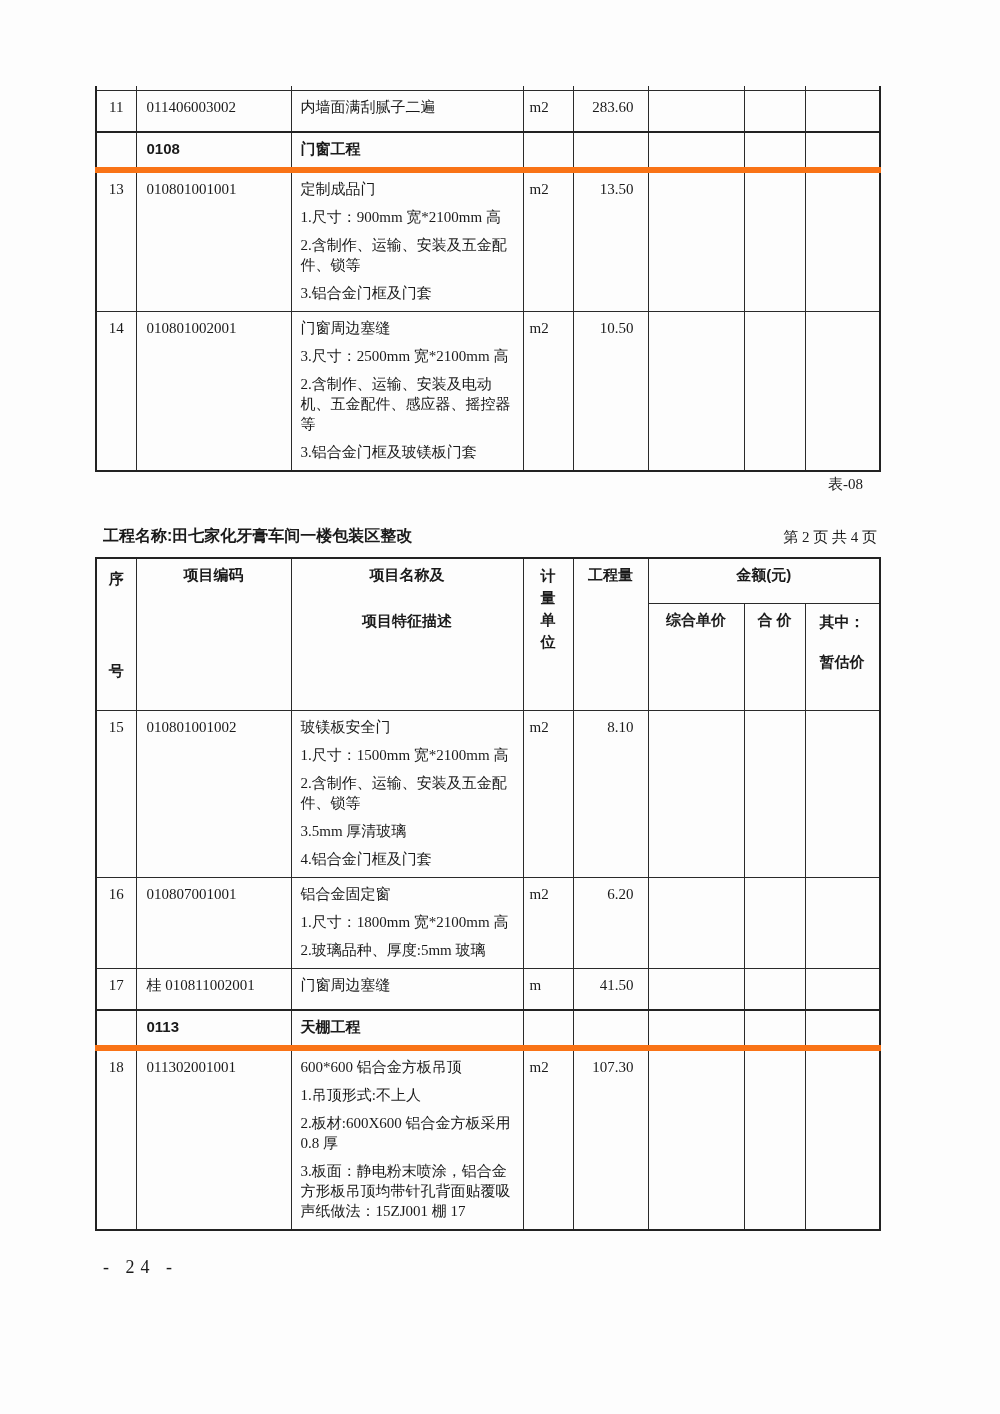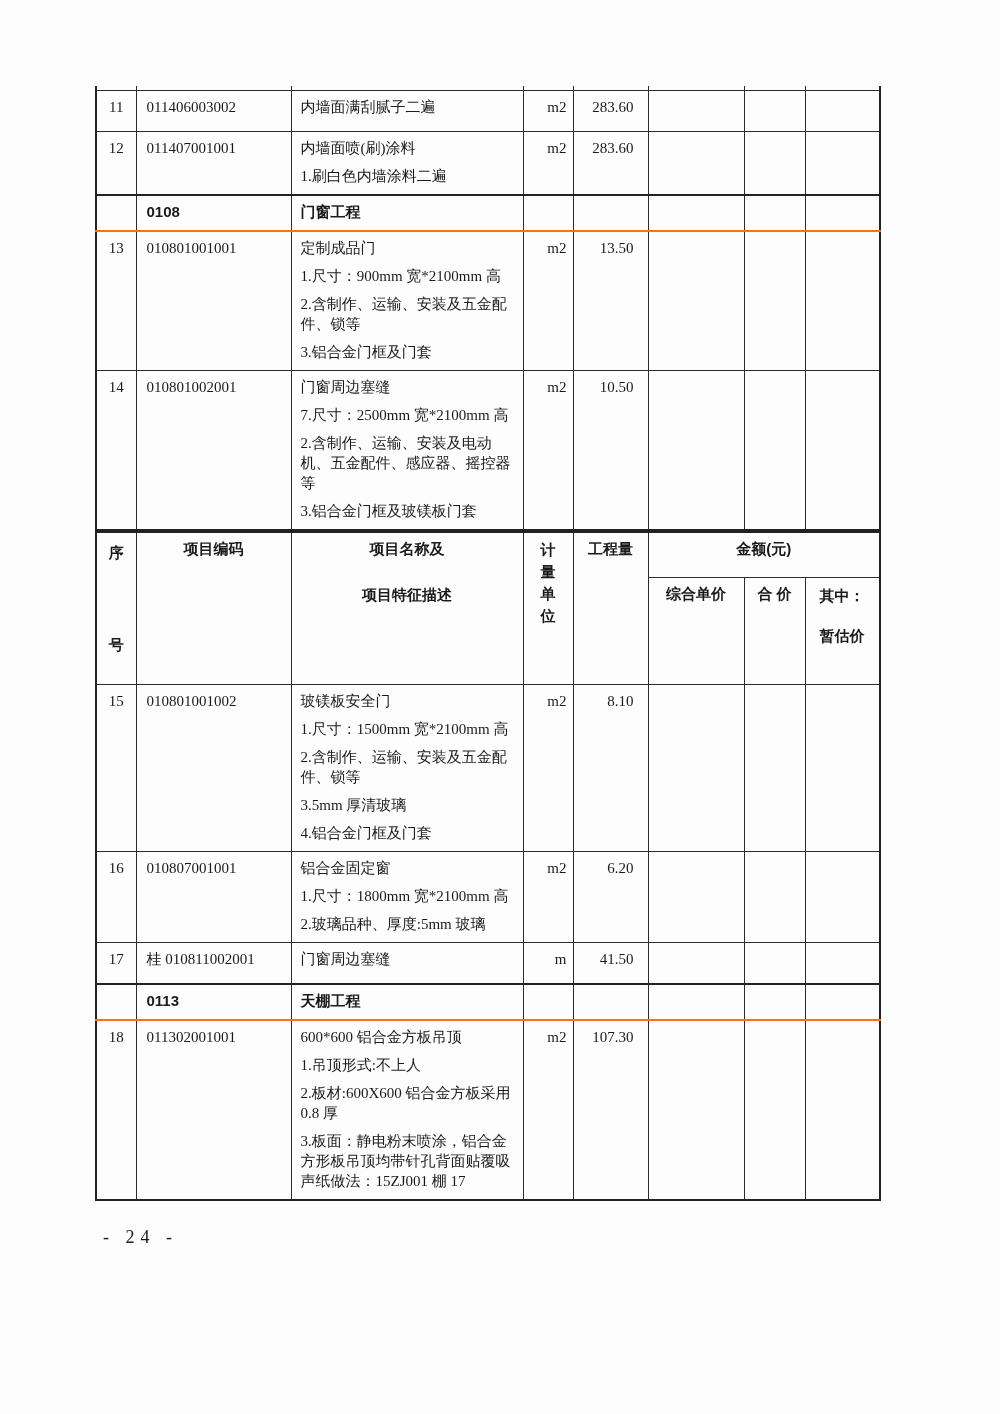--- a/index.html
+++ b/index.html
@@ -23,28 +23,28 @@
     overflow:hidden;
   }
   tr.stub-row td{border-top:none;height:4px;padding:0;}
   .c-seq{width:40px;} .c-code{width:155px;} .c-name{width:232px;}
   .c-unit{width:50px;} .c-qty{width:75px;}
   .c-up{width:96px;} .c-tp{width:61px;} .c-prov{width:75px;}
 
   td.seq-cell{text-align:center;}
   td.code-cell{padding-left:10px;}
   td.name-cell{padding-left:9px;padding-right:7px;}
-  td.unit-cell{text-align:right;}
+  td.unit-cell{text-align:left;}
   td.qty-cell{text-align:right;padding-right:14px;}
   .item-name{margin:0;}
   .feat{margin:8px 0 0 0;}
   tr.single-row td{height:26px;}
 
   tr.section-row td{
-    border-top:2px solid #222;border-bottom:2px solid #f97316;
+    border-top:2px solid #222;border-bottom:6px solid #f97316;
     height:20px;font-weight:bold;
     font-family:"Liberation Sans","DejaVu Sans",sans-serif;
     font-size:15px;
   }
 
   
   thead th{
     font-weight:bold;text-align:center;vertical-align:middle;
     font-family:"Liberation Sans","DejaVu Sans",sans-serif;
     font-size:16px;padding:4px;
@@ -117,33 +117,20 @@
           <td class="code-cell">011406003002</td>
           <td class="name-cell">
             <div class="item-name">内墙面满刮腻子二遍</div>
           </td>
           <td class="unit-cell">m2</td>
           <td class="qty-cell">283.60</td>
           <td class="up-cell"></td>
           <td class="tp-cell"></td>
           <td class="prov-cell"></td>
         </tr>
-        <tr class="item-row">
-          <td class="seq-cell">12</td>
-          <td class="code-cell">011407001001</td>
-          <td class="name-cell">
-            <div class="item-name">内墙面喷(刷)涂料</div>
-            <div class="feat">1.刷白色内墙涂料二遍</div>
-          </td>
-          <td class="unit-cell">m2</td>
-          <td class="qty-cell">283.60</td>
-          <td class="up-cell"></td>
-          <td class="tp-cell"></td>
-          <td class="prov-cell"></td>
-        </tr>
         <tr class="section-row">
           <td class="seq-cell"></td>
           <td class="code-cell">0108</td>
           <td class="name-cell">
             <div class="item-name">门窗工程</div>
           </td>
           <td class="unit-cell"></td>
           <td class="qty-cell"></td>
           <td class="up-cell"></td>
           <td class="tp-cell"></td>
@@ -162,35 +149,40 @@
           <td class="qty-cell">13.50</td>
           <td class="up-cell"></td>
           <td class="tp-cell"></td>
           <td class="prov-cell"></td>
         </tr>
         <tr class="item-row">
           <td class="seq-cell">14</td>
           <td class="code-cell">010801002001</td>
           <td class="name-cell">
             <div class="item-name">门窗周边塞缝</div>
-            <div class="feat">7.尺寸：2500mm 宽*2100mm 高</div>
+            <div class="feat">3.尺寸：2500mm 宽*2100mm 高</div>
             <div class="feat">2.含制作、运输、安装及电动机、五金配件、感应器、摇控器等</div>
             <div class="feat">3.铝合金门框及玻镁板门套</div>
           </td>
           <td class="unit-cell">m2</td>
           <td class="qty-cell">10.50</td>
           <td class="up-cell"></td>
           <td class="tp-cell"></td>
           <td class="prov-cell"></td>
         </tr>
       </tbody>
   </table>
 
-
-
+  <div class="tbl-label">表-08</div>
+
+
+  <div class="meta-row">
+    <span class="project-name">工程名称:田七家化牙膏车间一楼包装区整改</span>
+    <span class="page-info">第 2 页 共 4 页</span>
+  </div>
 
   <table class="boq">
     <colgroup>
       <col class="c-seq">
         <col class="c-code">
         <col class="c-name">
         <col class="c-unit">
       <col class="c-qty">
         <col class="c-up">
         <col class="c-tp">

